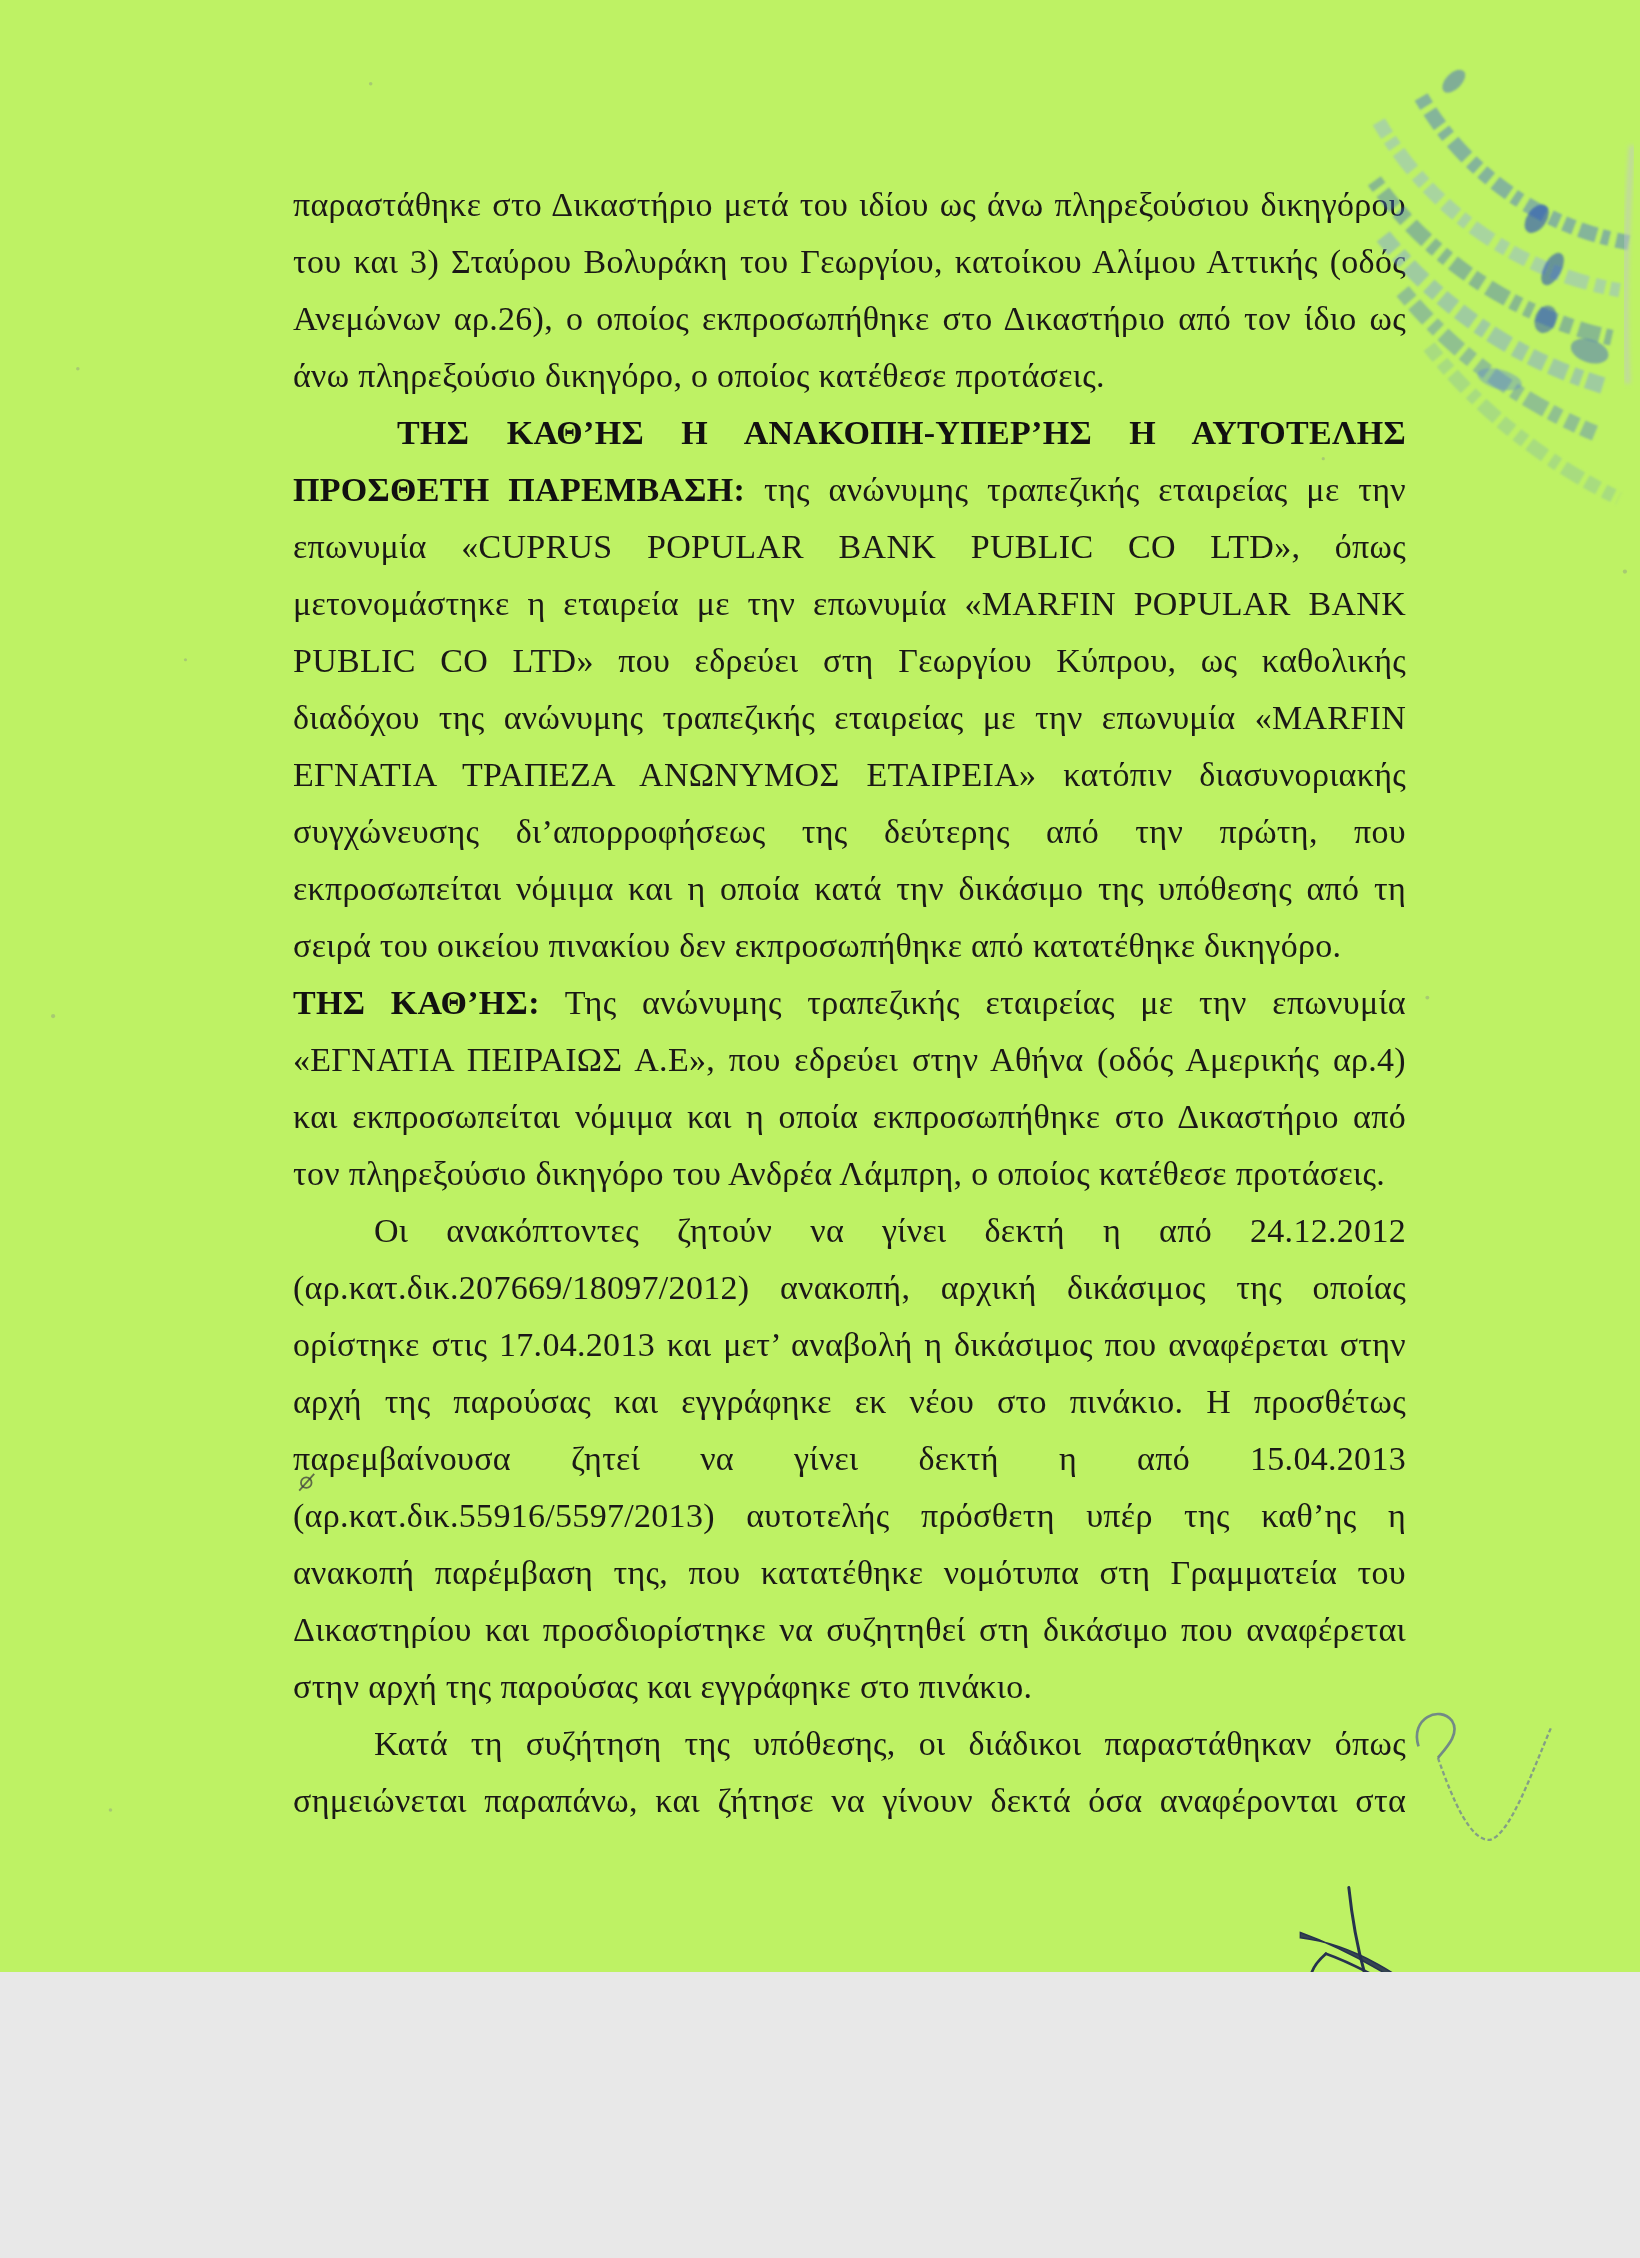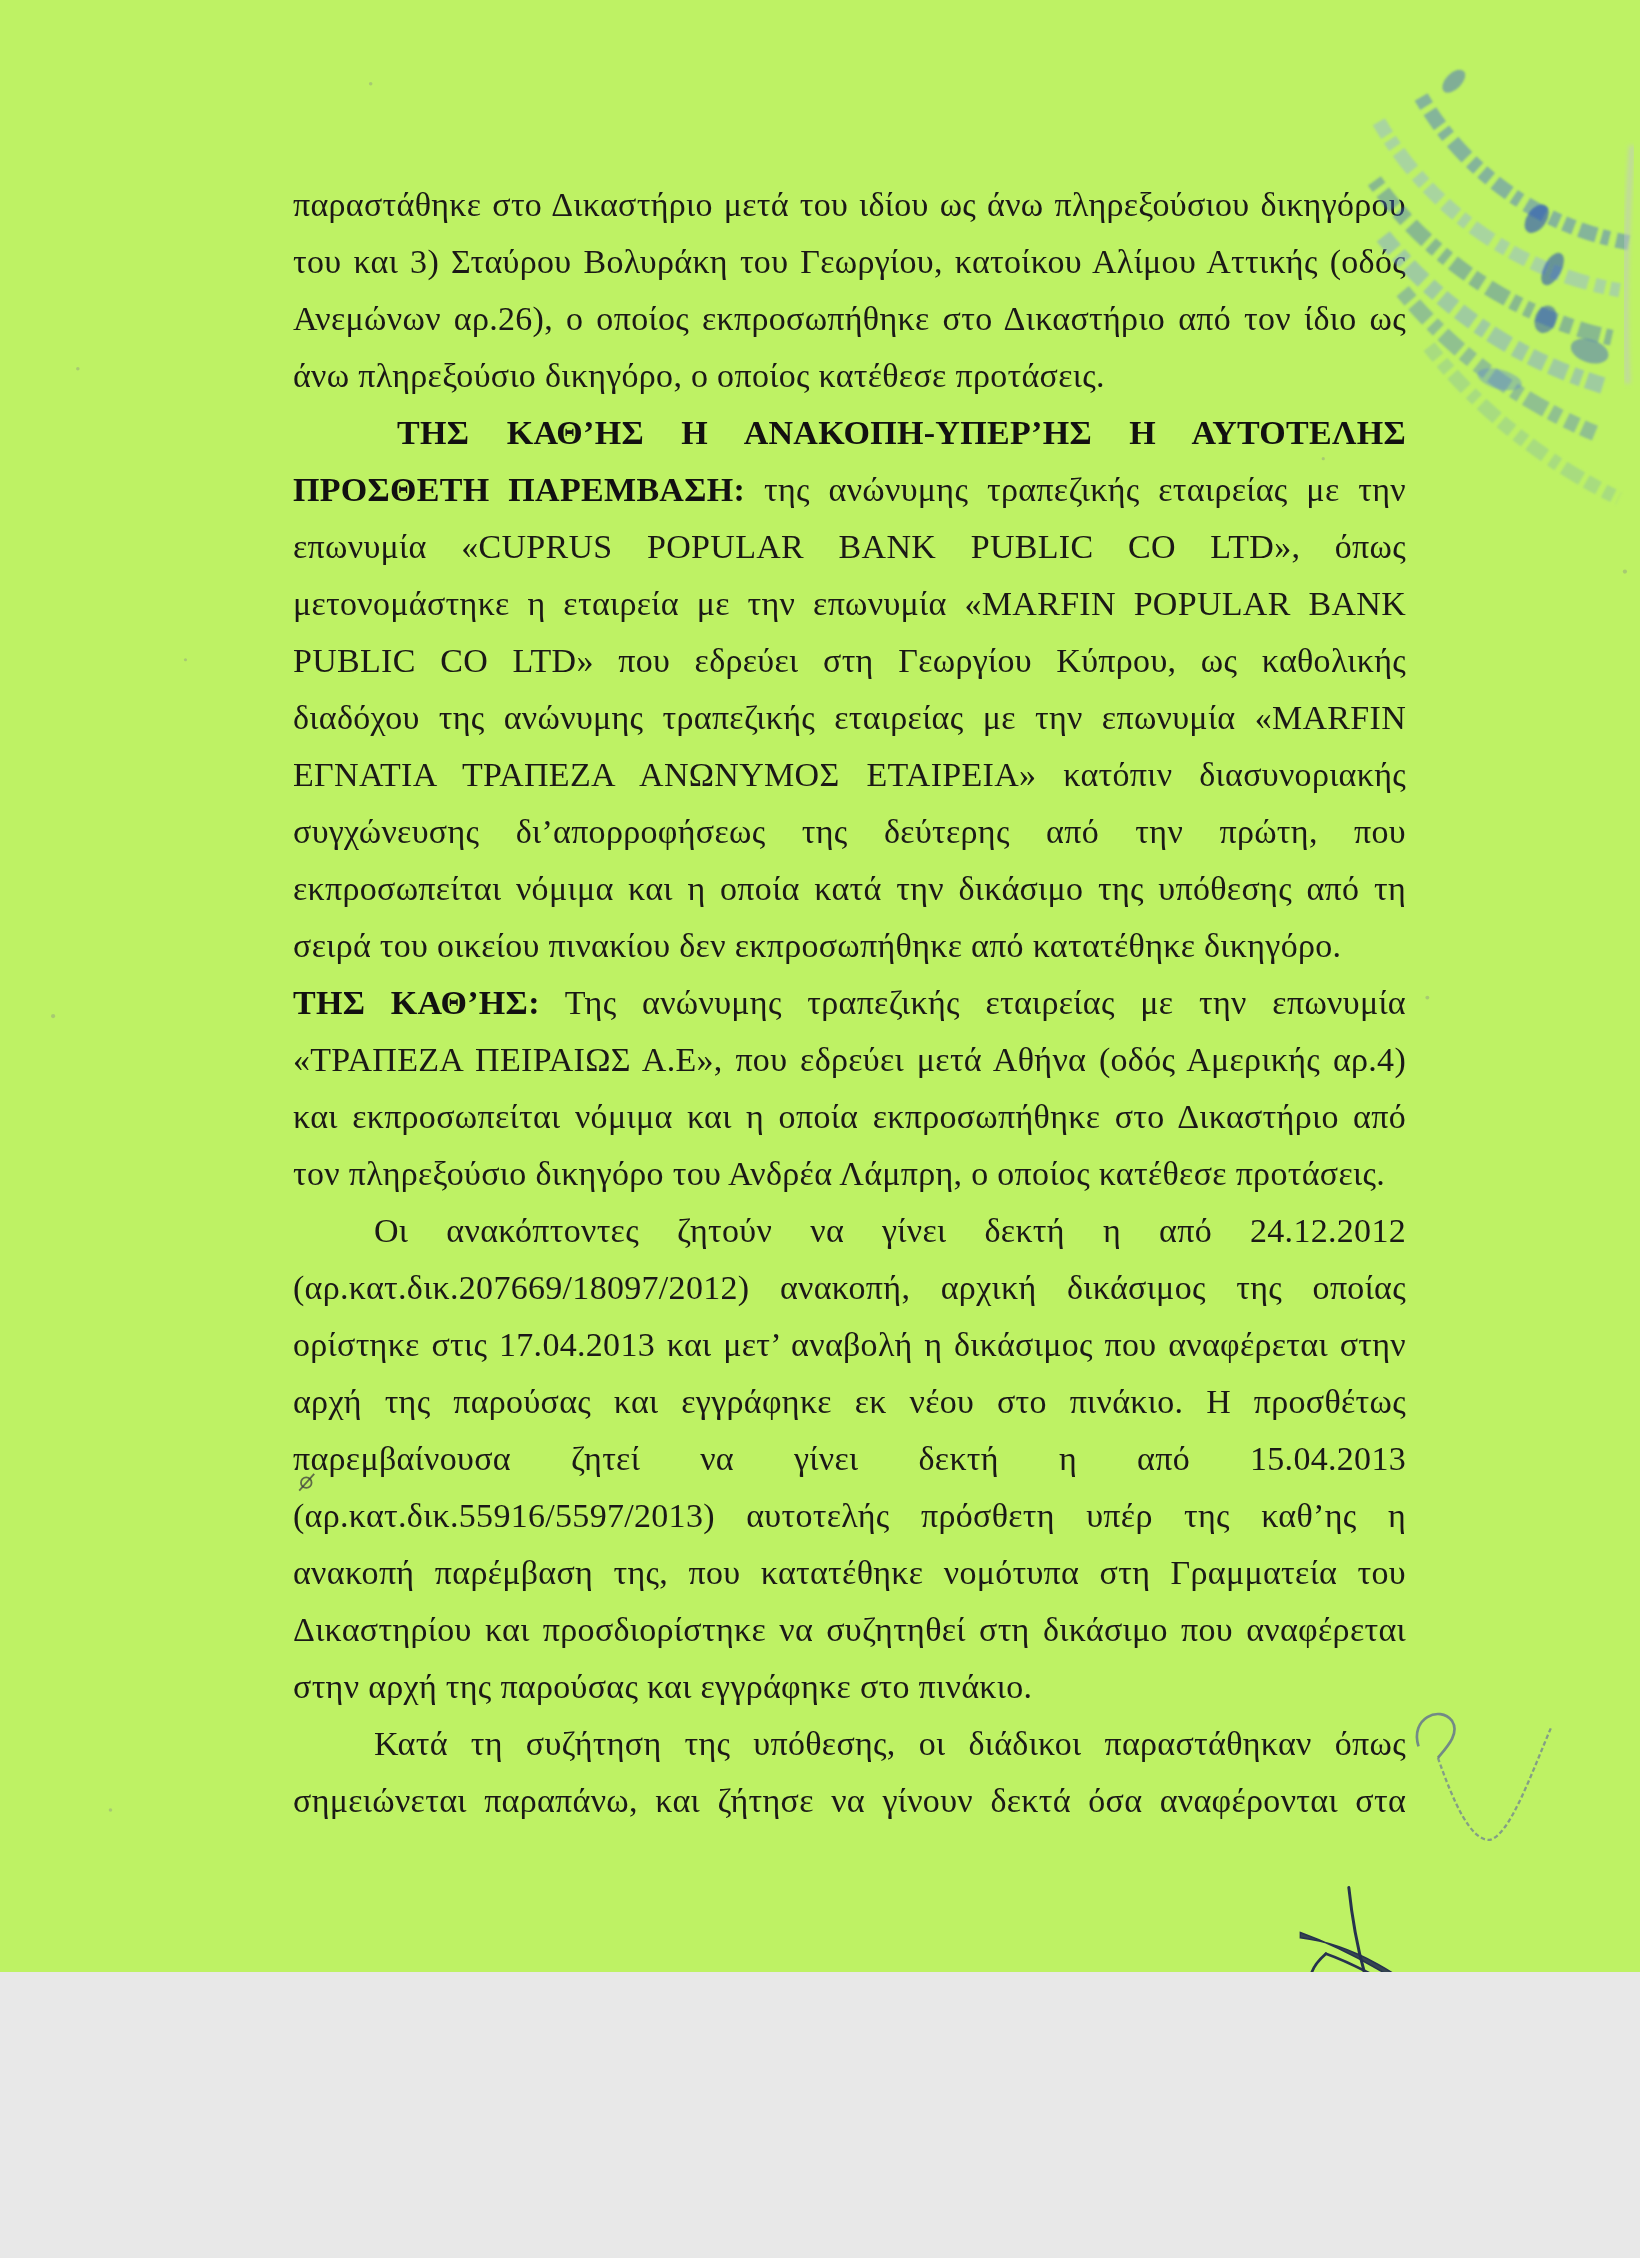--- a/index.html
+++ b/index.html
@@ -53,21 +53,21 @@
       <div class="line"><span class="b">ΠΡΟΣΘΕΤΗ ΠΑΡΕΜΒΑΣΗ:</span><span class="r"> της ανώνυμης τραπεζικής εταιρείας με την</span></div>
       <div class="line"><span class="r">επωνυμία «CUPRUS POPULAR BANK PUBLIC CO LTD», όπως</span></div>
       <div class="line"><span class="r">μετονομάστηκε η εταιρεία με την επωνυμία «MARFIN POPULAR BANK</span></div>
       <div class="line"><span class="r">PUBLIC CO LTD» που εδρεύει στη Γεωργίου Κύπρου, ως καθολικής</span></div>
       <div class="line"><span class="r">διαδόχου της ανώνυμης τραπεζικής εταιρείας με την επωνυμία «MARFIN</span></div>
       <div class="line"><span class="r">ΕΓΝΑΤΙΑ ΤΡΑΠΕΖΑ ΑΝΩΝΥΜΟΣ ΕΤΑΙΡΕΙΑ» κατόπιν διασυνοριακής</span></div>
       <div class="line"><span class="r">συγχώνευσης δι’απορροφήσεως της δεύτερης από την πρώτη, που</span></div>
       <div class="line"><span class="r">εκπροσωπείται νόμιμα και η οποία κατά την δικάσιμο της υπόθεσης από τη</span></div>
       <div class="line last"><span class="r">σειρά του οικείου πινακίου δεν εκπροσωπήθηκε από κατατέθηκε δικηγόρο.</span></div>
       <div class="line"><span class="b">ΤΗΣ ΚΑΘ’ΗΣ:</span><span class="r"> Της ανώνυμης τραπεζικής εταιρείας με την επωνυμία</span></div>
-      <div class="line"><span class="r">«ΤΡΑΠΕΖΑ ΠΕΙΡΑΙΩΣ Α.Ε», που εδρεύει μετά Αθήνα (οδός Αμερικής αρ.4)</span></div>
+      <div class="line"><span class="r">«ΕΓΝΑΤΙΑ ΠΕΙΡΑΙΩΣ Α.Ε», που εδρεύει στην Αθήνα (οδός Αμερικής αρ.4)</span></div>
       <div class="line"><span class="r">και εκπροσωπείται νόμιμα και η οποία εκπροσωπήθηκε στο Δικαστήριο από</span></div>
       <div class="line last"><span class="r">τον πληρεξούσιο δικηγόρο του Ανδρέα Λάμπρη, ο οποίος κατέθεσε προτάσεις.</span></div>
       <div class="line ind-para"><span class="r">Οι ανακόπτοντες ζητούν να γίνει δεκτή η από 24.12.2012</span></div>
       <div class="line"><span class="r">(αρ.κατ.δικ.207669/18097/2012) ανακοπή, αρχική δικάσιμος της οποίας</span></div>
       <div class="line"><span class="r">ορίστηκε στις 17.04.2013 και μετ’ αναβολή η δικάσιμος που αναφέρεται στην</span></div>
       <div class="line"><span class="r">αρχή της παρούσας και εγγράφηκε εκ νέου στο πινάκιο. Η προσθέτως</span></div>
       <div class="line"><span class="r">παρεμβαίνουσα ζητεί να γίνει δεκτή η από 15.04.2013</span></div>
       <div class="line"><span class="r">(αρ.κατ.δικ.55916/5597/2013) αυτοτελής πρόσθετη υπέρ της καθ’ης η</span></div>
       <div class="line"><span class="r">ανακοπή παρέμβαση της, που κατατέθηκε νομότυπα στη Γραμματεία του</span></div>
       <div class="line"><span class="r">Δικαστηρίου και προσδιορίστηκε να συζητηθεί στη δικάσιμο που αναφέρεται</span></div>

